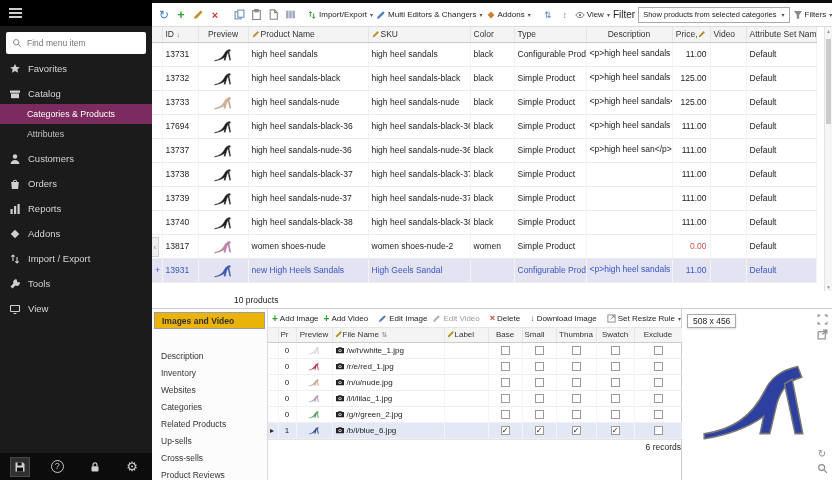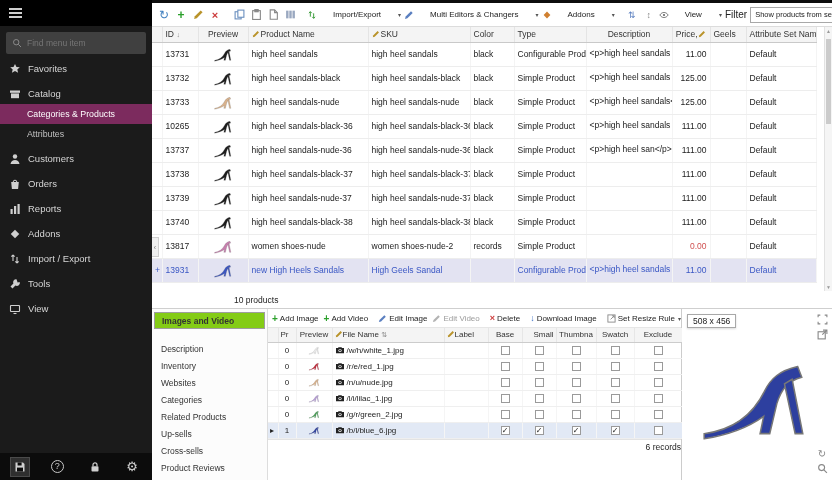--- a/index.html
+++ b/index.html
@@ -3,21 +3,21 @@
 <meta charset="utf-8">
 <style>
   *{box-sizing:border-box;margin:0;padding:0}
   body{width:832px;height:480px;overflow:hidden;background:#000;font-family:"Liberation Sans",sans-serif;-webkit-font-smoothing:antialiased}
   .app{position:relative;width:832px;height:480px}
   
   .sidebar{position:absolute;left:0;top:0;width:152px;height:480px;background:#1b1b1b;color:#d0d0d0;overflow:hidden}
   .sb-top{height:26px;background:#000;display:flex;align-items:center;padding:0 9px}
   .hamburger{display:inline-block;width:13px}
   .hamburger i{display:block;height:2px;background:#cfcfcf;margin:2px 0}
-  .sb-search{margin:6px 6px 4px 6px;height:22px;background:#404040;border-radius:2px;display:flex;align-items:center;padding:0 6px;gap:5px}
+  .sb-search{margin:6px 6px 4px 6px;height:22px;background:#ffffff;border-radius:2px;display:flex;align-items:center;padding:0 6px;gap:5px}
   .sb-search input{background:transparent;border:none;outline:none;color:#8d8d8d;font-size:8.5px;width:110px;font-family:"Liberation Sans",sans-serif}
   .menu-item{height:21px;line-height:21px;display:flex;align-items:center;padding-left:9px;font-size:9.5px;color:#d6d6d6;cursor:default;white-space:nowrap}
   .menu-item:not(.sub){margin-top:4px}
   .menu-item.sub{padding-left:27px;font-size:8.8px;color:#c2c2c2;height:20px;line-height:20px}
   .menu-item.selected{background:#7c2b5e;color:#fff}
   .mi-icon{width:13px;height:12px;margin-right:6px;display:inline-flex}
   .mi-icon svg{width:12px;height:12px}
   .sb-footer{position:absolute;bottom:0;left:0;right:0;height:27px;background:#0c0c0c;display:flex;align-items:center;justify-content:space-between;padding:0 10px}
   .sbf{width:20px;height:20px;display:flex;align-items:center;justify-content:center}
   .sbf.save{background:#2f2f2f;border:1px solid #4a4a4a}
@@ -28,21 +28,21 @@
   .main{position:absolute;left:152px;top:0;width:680px;height:480px;background:#fff;border-top:3px solid #0d0d0d;display:flex;flex-direction:column}
   .collapse{position:absolute;left:0;top:234px;width:7px;height:20px;background:#efefef;border:1px solid #cfcfcf;border-left:none;display:flex;align-items:center;justify-content:center;font-size:7px;color:#777;z-index:6}
   
   .toolbar{height:24px;border-bottom:1px solid #dcdcdc;display:flex;align-items:center;gap:3px;padding:0 5px;overflow:hidden;flex:0 0 auto}
   .tbi{font-size:11px;min-width:14px;text-align:center;color:#777;line-height:14px}
   .tbi svg{width:11px;height:11px;vertical-align:-1px}
   .tbi.refresh{color:#3f7fbf;font-size:12px}
   .tbi.add{color:#2ba02b;font-weight:bold;font-size:12px}
   .tbi.del{color:#cc3a3a;font-weight:bold;font-size:11px}
   .tsep{width:1px;height:14px;background:#ddd;margin:0 2px}
-  .tbtn{display:inline-flex;align-items:center;gap:16px;font-size:8px;color:#222;white-space:nowrap}
+  .tbtn{display:inline-flex;align-items:center;gap:2px;font-size:8px;color:#222;white-space:nowrap}
   .tbtn svg{width:10px;height:10px}
   .caret{font-size:6px;color:#555;margin-left:1px}
   .filterlab{font-size:10px;color:#222;margin-left:auto}
   .fselect{display:inline-flex;align-items:center;border:1px solid #a8a8a8;background:#fff;height:16px;padding:0 4px;font-size:7.5px;gap:4px;white-space:nowrap;color:#222}
   
   .gridarea{position:relative;height:264px;flex:0 0 auto;overflow:hidden}
   table{border-collapse:collapse;table-layout:fixed}
   .pgrid{width:664px}
   .pgrid th{height:15px;background:#f4f4f4;border-bottom:1px solid #c9c9c9;border-right:1px solid #e4e4e4;font-weight:normal;color:#333;font-size:8.5px;padding:0 3px;text-align:left;overflow:hidden;white-space:nowrap}
   .pgrid th svg{width:8px;height:8px;vertical-align:-1px;margin-right:1px}
@@ -59,21 +59,21 @@
   .prow.selected td{background:#e3e3f2;color:#3a57c4}
   .prow.selected td.c-desc{color:#3a57c4}
   .vscroll{position:absolute;right:0;top:0;bottom:0;width:8px;background:#f5f5f5;border-left:1px solid #e2e2e2}
   .varrow{position:absolute;left:0;right:0;height:8px;font-size:5px;color:#999;text-align:center;line-height:8px}
   .vthumb{position:absolute;left:1px;right:1px;top:12px;height:85px;background:#cbcbcb}
   .grid-footer{height:18px;line-height:18px;font-size:8.5px;color:#222;padding-left:82px;border-bottom:1px solid #cfcfcf;flex:0 0 auto}
   
   .bottom{flex:1;display:flex;min-height:0}
   .detail-tabs{width:116px;border-right:1px solid #ddd;background:#fcfcfc;padding:3px 2px;flex:0 0 auto}
   .dtab{height:17px;line-height:16px;padding:0 7px;font-size:8.5px;color:#333;white-space:nowrap;overflow:hidden}
-  .dtab.selected{background:#84cc16;border:1px solid #9e9e9e;font-weight:bold;margin-bottom:12px}
+  .dtab.selected{background:#eab308;border:1px solid #9e9e9e;font-weight:bold;margin-bottom:19px}
   .images-panel{flex:1;position:relative;border-right:1px solid #ccc;min-width:0;display:flex;flex-direction:column}
   .images-toolbar{height:19px;display:flex;align-items:center;gap:5px;padding:0 4px;border-bottom:1px solid #e6e6e6;overflow:hidden;flex:0 0 auto}
   .ibtn{display:inline-flex;align-items:center;gap:2px;font-size:8px;color:#222;white-space:nowrap}
   .ibtn.disabled{color:#9c9c9c}
   .ibtn.disabled svg path{fill:#b3b3b3}
   .ibtn-ic{display:inline-flex;align-items:center}
   .ibtn-ic.plus{color:#2ba02b;font-weight:bold;font-size:10px}
   .ibtn-ic.x{color:#cc3a3a;font-weight:bold;font-size:9px}
   .ibtn-ic.down{color:#3a6fc4;font-weight:bold;font-size:9px}
   .ibtn-ic svg{width:9px;height:9px}
@@ -326,21 +326,21 @@
                 </svg><span>Product Name</span></th>
             <th><svg viewBox="0 0 10 10">
                   <path d="M1 9l.7-2.4L7 1.3l1.7 1.7L3.4 8.3z" fill="#b9932a"></path>
                 </svg><span>SKU</span></th>
             <th><span>Color</span></th>
             <th><span>Type</span></th>
             <th style="text-align:center"><span>Description</span></th>
             <th style="text-align:right"><span>Price,</span><svg viewBox="0 0 10 10">
                   <path d="M1 9l.7-2.4L7 1.3l1.7 1.7L3.4 8.3z" fill="#b9932a"></path>
                 </svg></th>
-            <th><span>Geels</span></th>
+            <th><span>Video</span></th>
             <th><span>Attribute Set Name</span></th>
           </tr>
         </thead>
         <tbody id="product-rows">
             <tr class="prow">
               <td class="c-ex"></td>
               <td class="c-id">13731</td>
               <td class="c-prev"><span><svg viewBox="0 0 24 24">
                     <path d="M2 19.6 C7.5 18.9 11.6 15.9 13.9 11.2 C15.1 8.7 16.9 7.2 20.4 6.4 L21.2 8.5 C18.5 9.2 17.2 10.8 16.3 13.7 L14.9 19.6 L13 19.6 L13.7 16.2 C10.8 18.3 6.6 19.9 2 20.6 Z" fill="#1c1c1c" stroke="#777" stroke-width="0.3"></path>
                     <path d="M19.3 8.9 L21.4 19.6 L19.9 19.6 L17.8 9.8 Z" fill="#1c1c1c" stroke="#777" stroke-width="0.3"></path>
@@ -381,21 +381,21 @@
               <td class="c-sku">high heel sandals-nude</td>
               <td class="c-color">black</td>
               <td class="c-type">Simple Product</td>
               <td class="c-desc">&lt;p&gt;high heel sandals&lt;/p&gt;</td>
               <td class="c-price">125.00</td>
               <td class="c-weight"></td>
               <td class="c-attr">Default</td>
             </tr>
             <tr class="prow">
               <td class="c-ex"></td>
-              <td class="c-id">10265</td>
+              <td class="c-id">17694</td>
               <td class="c-prev"><span><svg viewBox="0 0 24 24">
                     <path d="M2 19.6 C7.5 18.9 11.6 15.9 13.9 11.2 C15.1 8.7 16.9 7.2 20.4 6.4 L21.2 8.5 C18.5 9.2 17.2 10.8 16.3 13.7 L14.9 19.6 L13 19.6 L13.7 16.2 C10.8 18.3 6.6 19.9 2 20.6 Z" fill="#1c1c1c" stroke="#777" stroke-width="0.3"></path>
                     <path d="M19.3 8.9 L21.4 19.6 L19.9 19.6 L17.8 9.8 Z" fill="#1c1c1c" stroke="#777" stroke-width="0.3"></path>
                   </svg></span></td>
               <td class="c-name">high heel sandals-black-36</td>
               <td class="c-sku">high heel sandals-black-36</td>
               <td class="c-color">black</td>
               <td class="c-type">Simple Product</td>
               <td class="c-desc">&lt;p&gt;high heel sandals &lt;b&gt;high heel san</td>
               <td class="c-price">111.00</td>
@@ -468,21 +468,21 @@
             </tr>
             <tr class="prow">
               <td class="c-ex"></td>
               <td class="c-id">13817</td>
               <td class="c-prev"><span><svg viewBox="0 0 24 24">
                     <path d="M2 19.6 C7.5 18.9 11.6 15.9 13.9 11.2 C15.1 8.7 16.9 7.2 20.4 6.4 L21.2 8.5 C18.5 9.2 17.2 10.8 16.3 13.7 L14.9 19.6 L13 19.6 L13.7 16.2 C10.8 18.3 6.6 19.9 2 20.6 Z" fill="#c77fae" stroke="#777" stroke-width="0.3"></path>
                     <path d="M19.3 8.9 L21.4 19.6 L19.9 19.6 L17.8 9.8 Z" fill="#c77fae" stroke="#777" stroke-width="0.3"></path>
                   </svg></span></td>
               <td class="c-name">women shoes-nude</td>
               <td class="c-sku">women shoes-nude-2</td>
-              <td class="c-color">records</td>
+              <td class="c-color">women</td>
               <td class="c-type">Simple Product</td>
               <td class="c-desc"></td>
               <td class="c-price zero">0.00</td>
               <td class="c-weight"></td>
               <td class="c-attr">Default</td>
             </tr>
             <tr class="prow selected">
               <td class="c-ex">+</td>
               <td class="c-id">13931</td>
               <td class="c-prev"><span><svg viewBox="0 0 24 24">
@@ -589,21 +589,21 @@
               <th></th>
               <th><span>Pr</span></th>
               <th style="text-align:center"><span>Preview</span></th>
               <th><svg viewBox="0 0 10 10">
                     <path d="M1 9l.7-2.4L7 1.3l1.7 1.7L3.4 8.3z" fill="#b9932a"></path>
                   </svg><span>File Name</span> <span class="sortmark">⇅</span></th>
               <th><svg viewBox="0 0 10 10">
                     <path d="M1 9l.7-2.4L7 1.3l1.7 1.7L3.4 8.3z" fill="#b9932a"></path>
                   </svg><span>Label</span></th>
               <th style="text-align:center"><span>Base</span></th>
-              <th style="text-align:right"><span>Small</span></th>
+              <th style="text-align:left"><span>Small</span></th>
               <th style="text-align:center"><span>Thumbna</span></th>
               <th style="text-align:center"><span>Swatch</span></th>
               <th style="text-align:center"><span>Exclude</span></th>
             </tr>
           </thead>
           <tbody id="image-rows">
               <tr class="irow">
                 <td class="ic-ex"></td>
                 <td class="ic-pr">0</td>
                 <td class="ic-prev"><span><svg viewBox="0 0 24 24">

